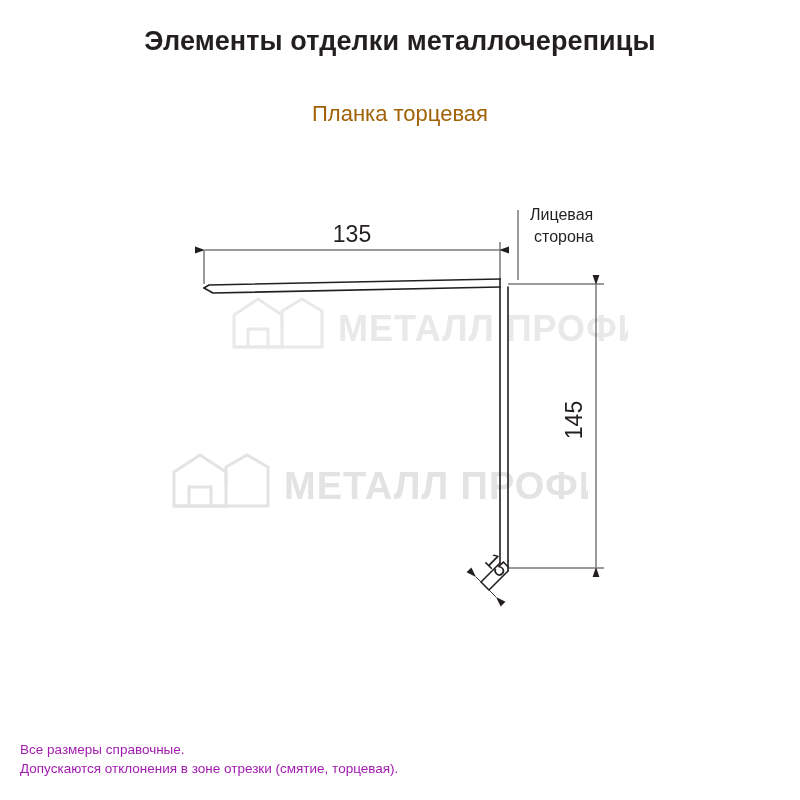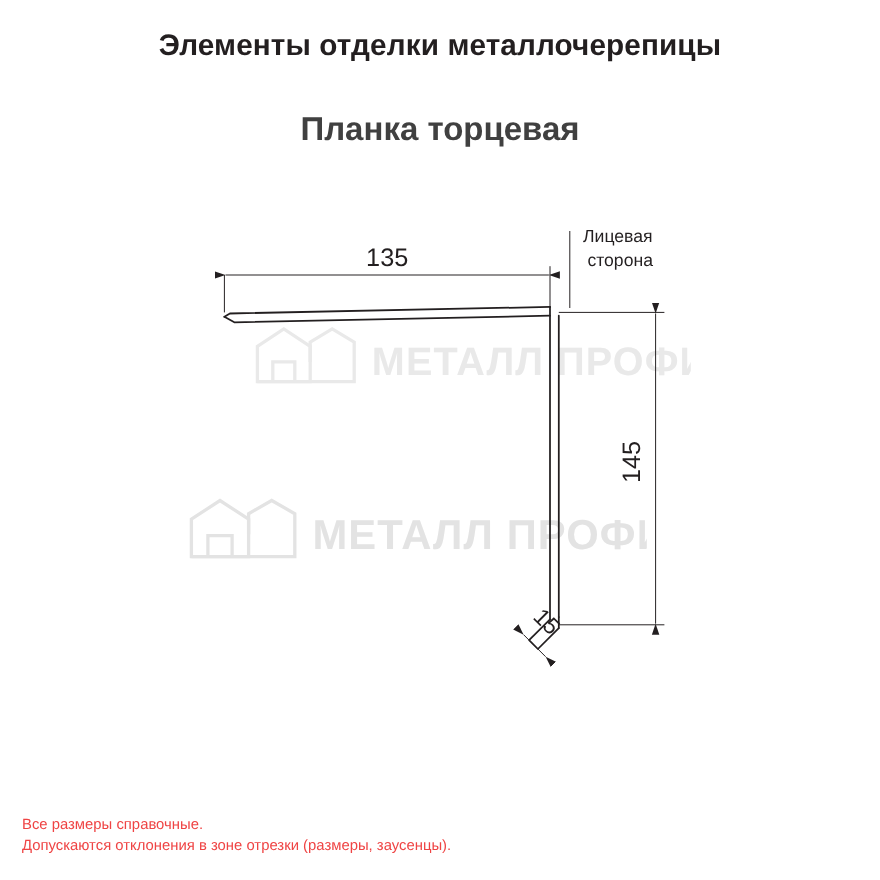--- a/index.html
+++ b/index.html
@@ -31,23 +31,23 @@
     font-weight: bold;
     letter-spacing: 0.1px;
     color: #231f20;
   }
   .subtitle {
     position: absolute;
     top: 101px;
     left: 0;
     width: 800px;
     text-align: center;
-    font-size: 30px;
-    font-weight: bold;
-    color: #404040;
+    font-size: 22px;
+    font-weight: normal;
+    color: #a16207;
   }
   .code {
     position: absolute;
     top: 141px;
     left: 0;
     width: 800px;
     text-align: center;
     font-size: 22px;
     font-weight: bold;
     color: #231f20;
@@ -58,21 +58,21 @@
     left: 0;
     width: 800px;
     height: 460px;
   }
   .notes {
     position: absolute;
     left: 20px;
     bottom: 22px;
     font-size: 13.5px;
     line-height: 19px;
-    color: #ef4444;
+    color: #a21caf;
   }
   .notes div { white-space: nowrap; }
   .wm {
     position: absolute;
     pointer-events: none;
     user-select: none;
   }
   .wm svg { display: block; }
 </style>
 </head>
@@ -153,16 +153,16 @@
       <g stroke="#231f20" stroke-width="0.9" fill="none">
         <line x1="518" y1="30" x2="518" y2="100"></line>
       </g>
       <text x="530" y="40" font-family="Liberation Sans, sans-serif" font-size="16" fill="#231f20">Лицевая</text>
       <text x="534" y="62" font-family="Liberation Sans, sans-serif" font-size="16" fill="#231f20">сторона</text>
     </svg>
   </div>
 
   <div class="notes">
     <div>Все размеры справочные.</div>
-    <div>Допускаются отклонения в зоне отрезки (размеры, заусенцы).</div>
+    <div>Допускаются отклонения в зоне отрезки (смятие, торцевая).</div>
   </div>
 
 </div>
 
 </body></html>

